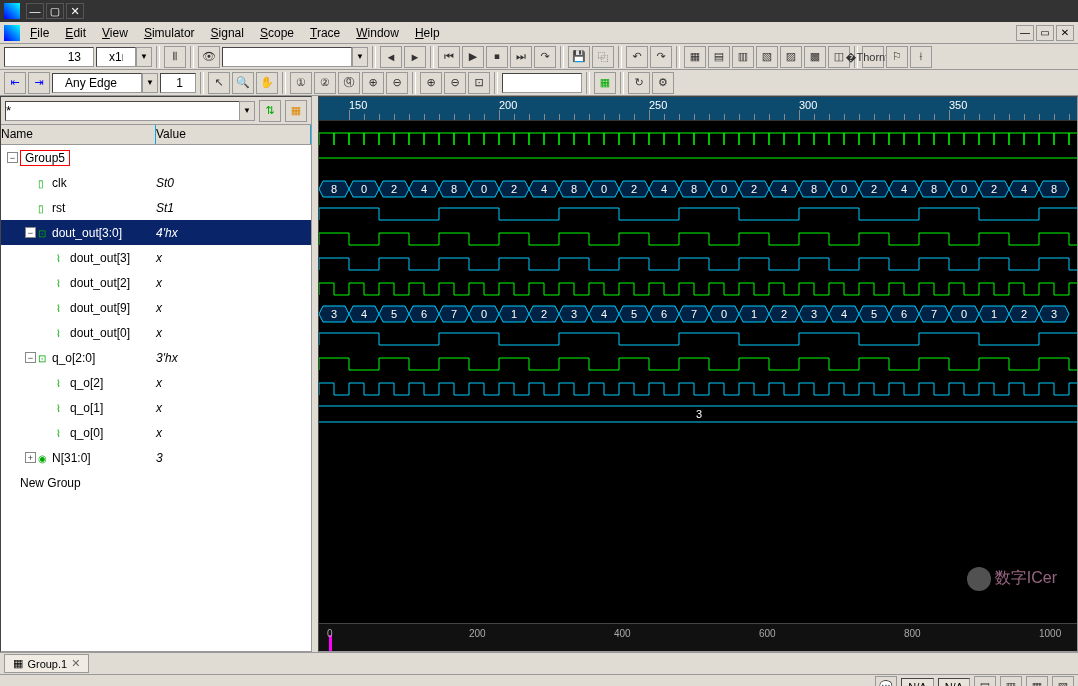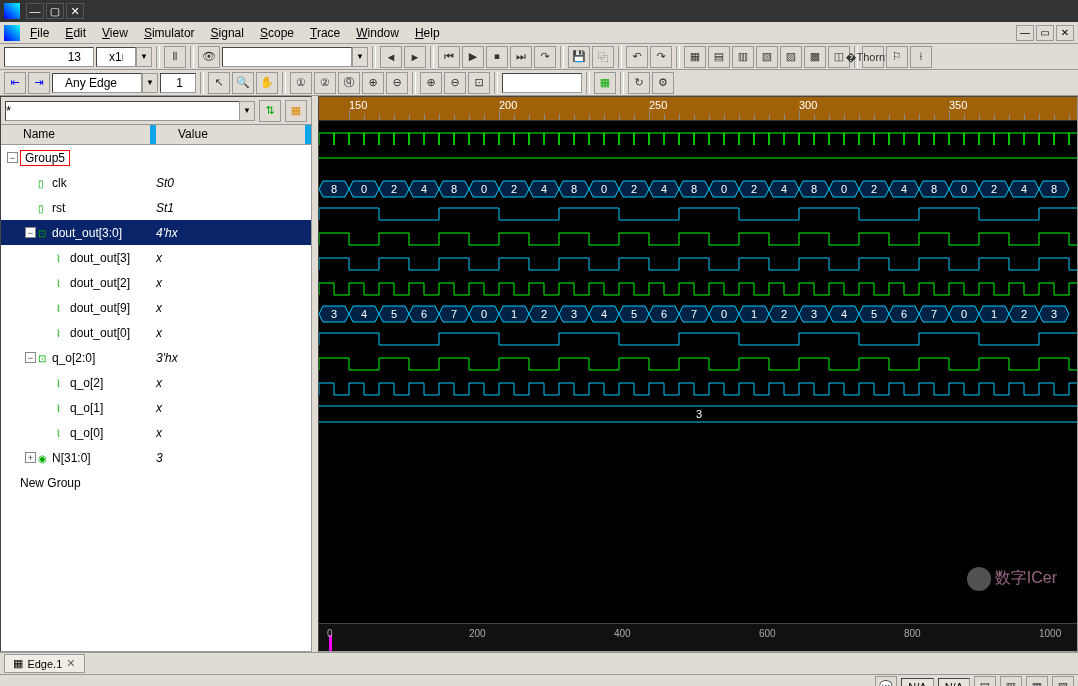--- a/index.html
+++ b/index.html
@@ -25,38 +25,38 @@
 .combo { display: flex; }
 .combo input { border-right: none; }
 .combo-arrow { width: 16px; height: 20px; border: 1px solid #999; background: #e0dcd4; display: flex; align-items: center; justify-content: center; font-size: 8px; cursor: pointer; }
 
 .main-area { display: flex; height: 556px; }
 .left-panel { width: 312px; background: #fff; border: 1px inset #999; display: flex; flex-direction: column; }
 .filter-row { background: #e0dcd4; height: 28px; display: flex; align-items: center; padding: 2px 4px; gap: 4px; border-bottom: 1px solid #999; }
 .filter-input { flex: 1; height: 20px; border: 1px inset #999; }
 
 .header-row { background: #e0dcd4; height: 20px; display: flex; border-bottom: 1px solid #999; }
-.header-cell { padding: 2px 22px; border-right: 6px solid #0ea5e9; font-size: 12px; }
+.header-cell { padding: 2px 0; border-right: 1px solid #0ea5e9; font-size: 12px; }
 .name-col { width: 155px; }
 .value-col { flex: 1; }
 
 .tree { flex: 1; overflow: auto; font-size: 12px; }
 .tree-row { display: flex; height: 25px; align-items: center; cursor: pointer; }
 .tree-row.selected { background: #0a246a; color: #fff; }
 .tree-row.highlighted .tree-label-box { border: 1px solid red; padding: 0 4px; }
 .tree-name { width: 155px; display: flex; align-items: center; padding-left: 4px; gap: 2px; }
 .tree-value { flex: 1; text-align: left; padding-right: 6px; font-style: italic; }
 .tree-toggle { width: 11px; height: 11px; border: 1px solid #888; background: #fff; display: flex; align-items: center; justify-content: center; font-size: 9px; color: #333; cursor: pointer; flex-shrink: 0; }
 .sig-icon { width: 12px; height: 10px; display: inline-block; flex-shrink: 0; }
 .sig-wave { color: #0a0; font-size: 10px; }
 
 .splitter { width: 6px; background: #e0dcd4; cursor: col-resize; }
 
 .wave-panel { flex: 1; background: #000; display: flex; flex-direction: column; border: 1px inset #999; position: relative; }
-.ruler { height: 24px; background: #a16207; position: relative; border-bottom: 1px solid #333; }
+.ruler { height: 24px; background: #0c4a6e; position: relative; border-bottom: 1px solid #333; }
 .ruler-text { position: absolute; color: #fff; font-size: 11px; top: 2px; }
 .ruler-tick { position: absolute; width: 1px; height: 6px; background: #888; bottom: 0; }
 .ruler-tick.major { height: 10px; }
 
 .wave-area { flex: 1; position: relative; overflow: hidden; }
 
 .mini-ruler { height: 28px; background: #111; position: relative; border-top: 1px solid #444; }
 .mini-marker { position: absolute; bottom: 0; width: 3px; height: 16px; background: #f0f; }
 .mini-text { position: absolute; color: #aaa; font-size: 10px; bottom: 12px; }
 
@@ -492,21 +492,21 @@
       </div>
     <div class="watermark">
       <span class="watermark-icon"></span><span>数字ICer</span>
     </div>
   </div>
 </div>
 
 <div class="tab-bar">
   <div class="tab">
     <span>▦</span>
-    <span>Edge.1</span>
+    <span>Group.1</span>
     <span class="tab-close">✕</span>
   </div>
 </div>
 
 <div class="statusbar">
   <div class="statusbar-right">
     <div class="tool-btn">💬</div>
     <div class="status-field">N/A</div>
     <div class="status-field">N/A</div>
     <div class="tool-btn">▤</div>

